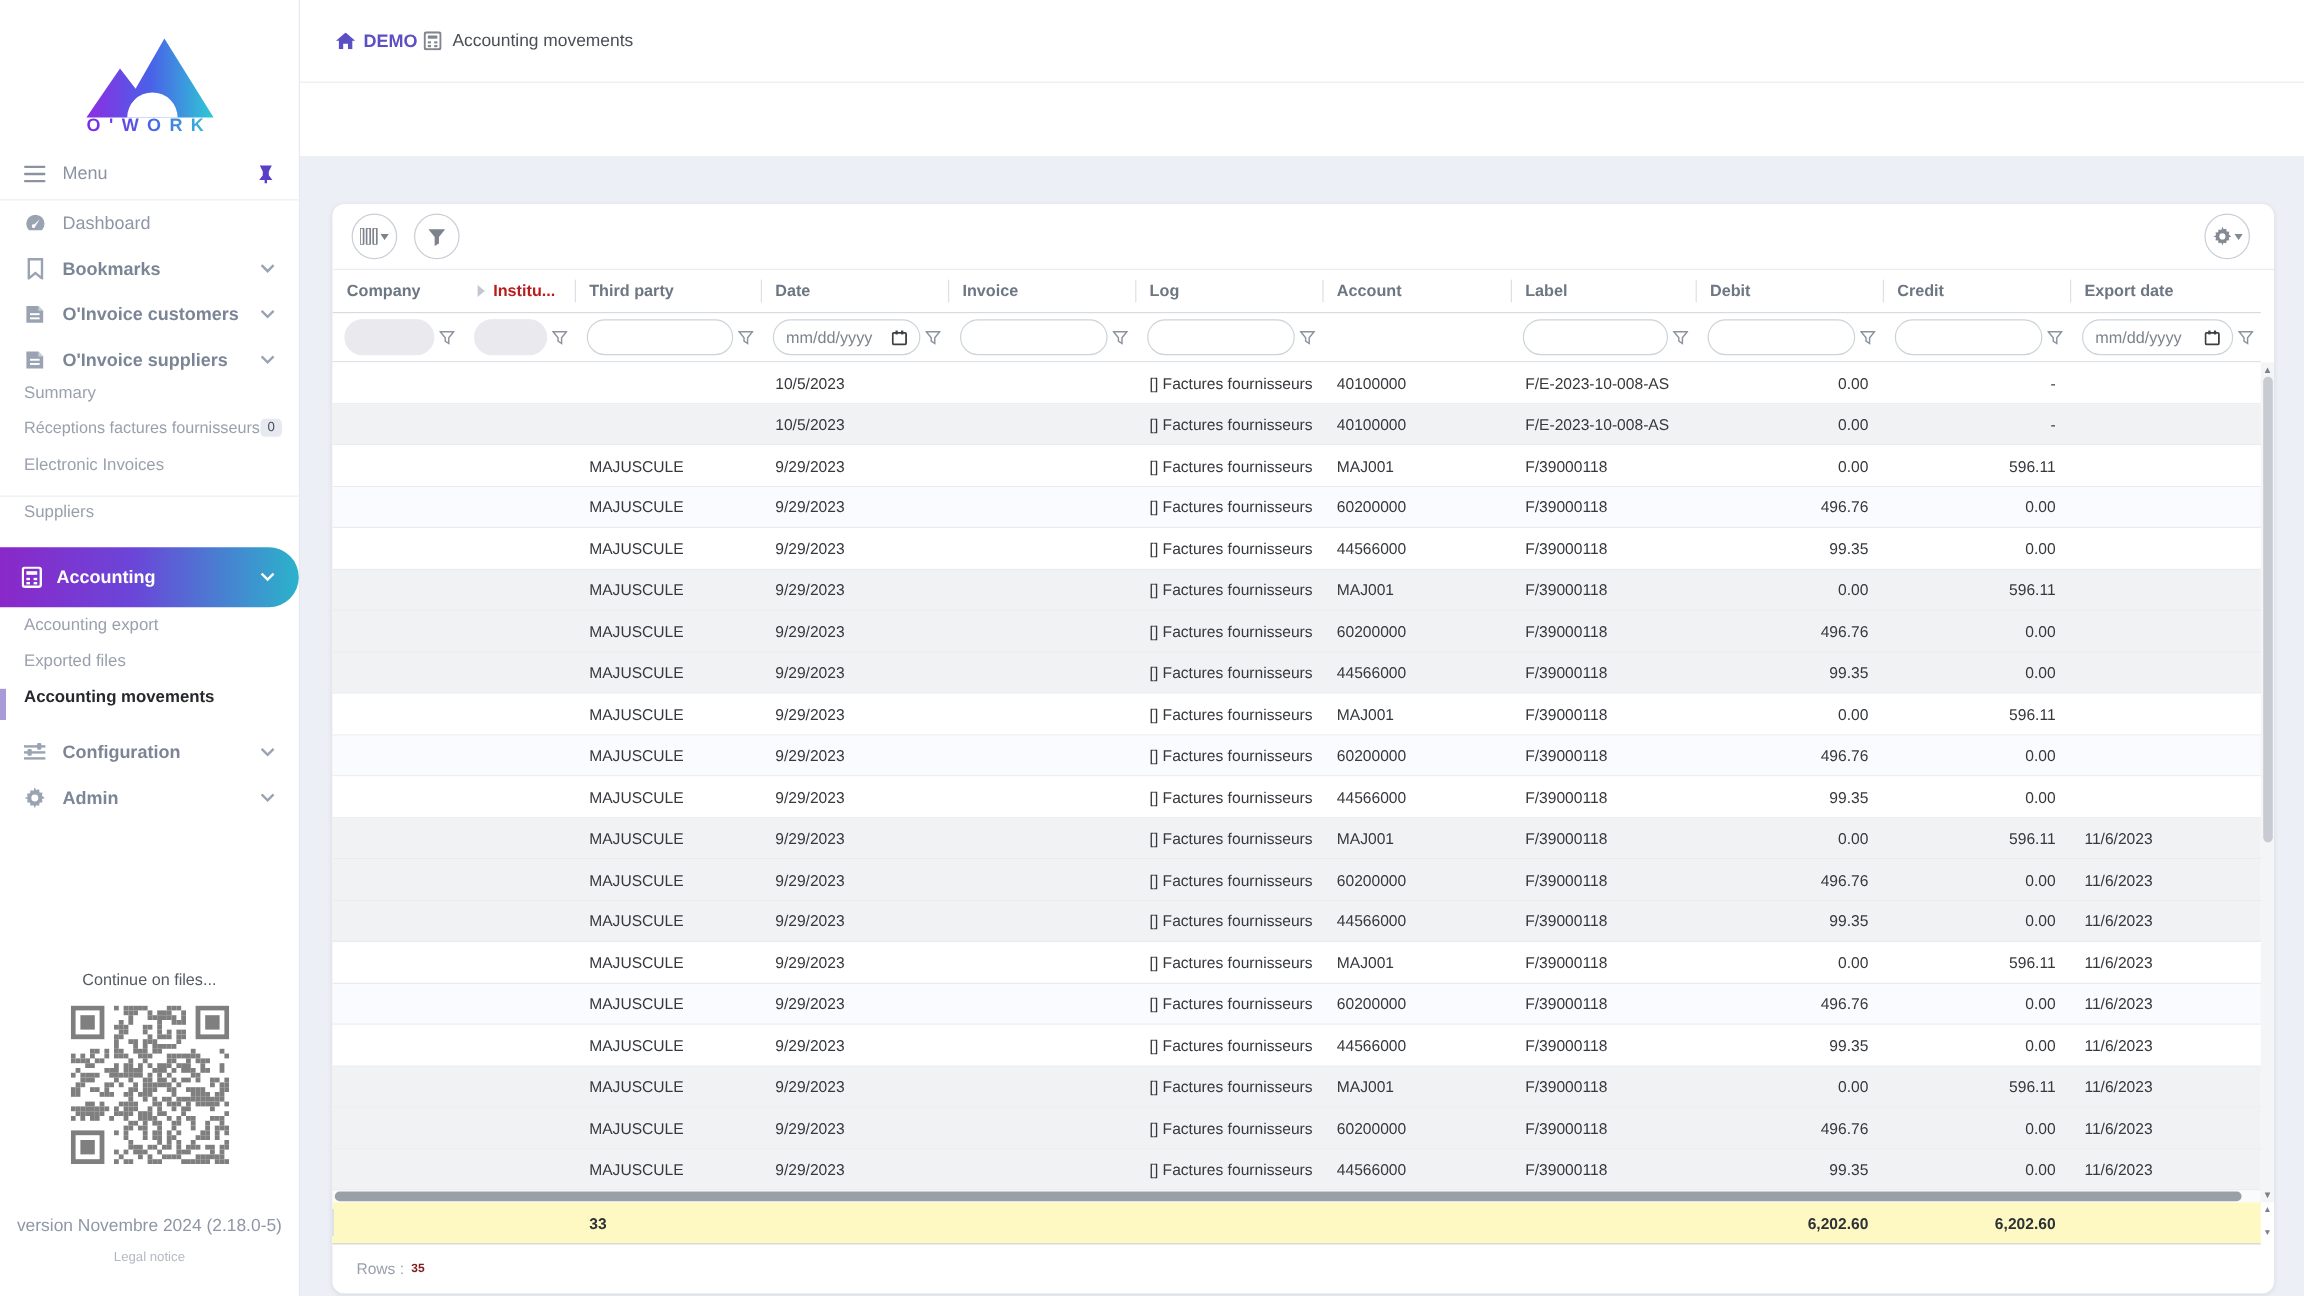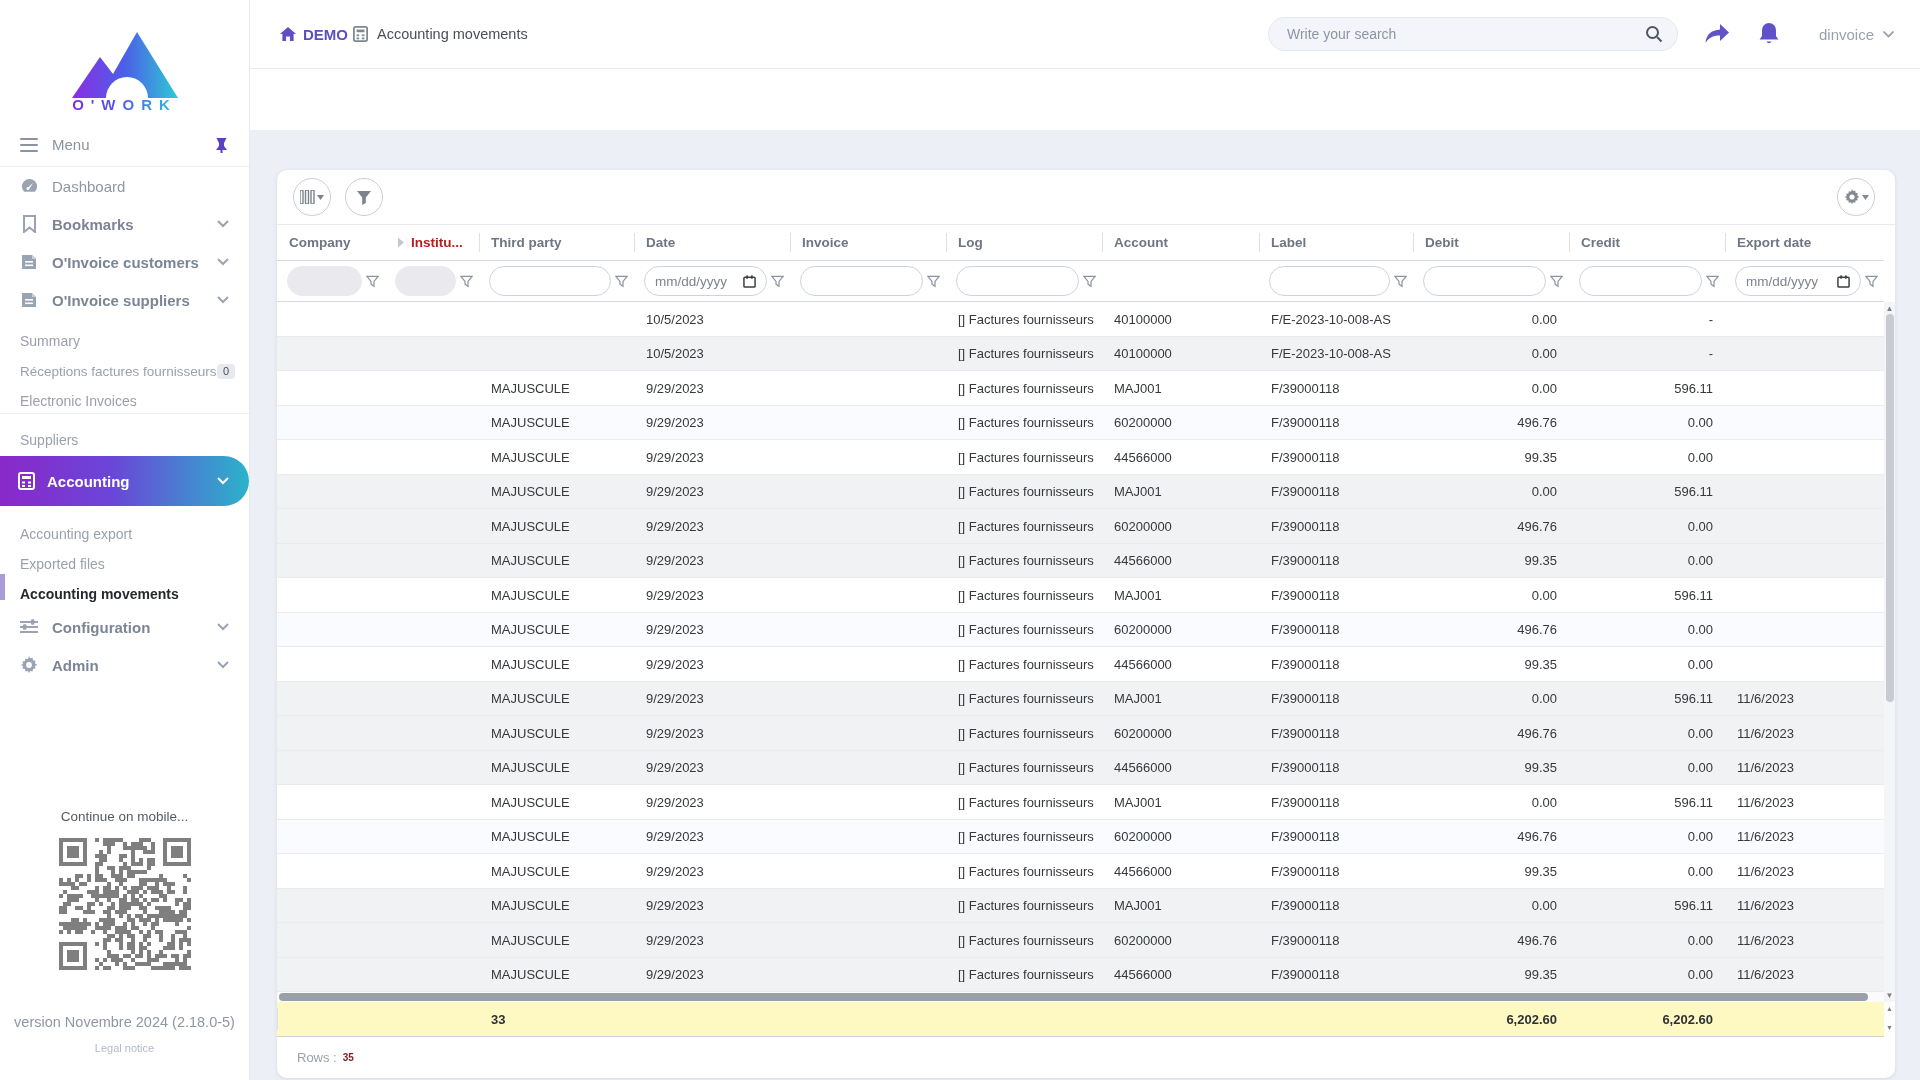--- a/index.html
+++ b/index.html
@@ -16,21 +16,21 @@
     -webkit-background-clip:text; background-clip:text; color:transparent; }
   .menu-row { height:44px; display:flex; align-items:center; padding:0 20px; margin-top:6px;
     border-bottom:1px solid #eceef2; color:#8b93a1; }
   .menu-row .label { margin-left:14px; font-size:15px; flex:1; }
   .nav { flex:0 0 auto; }
   .nav-item { height:38px; display:flex; align-items:center; padding:0 20px 0 18px;
     color:#8f97a6; cursor:pointer; }
   .nav-item .ico { width:22px; display:flex; justify-content:center; }
   .nav-item .label { margin-left:12px; font-size:15px; flex:1; }
   .nav-item.bold .label { font-weight:bold; color:#7c8596; }
-  .nav-sub { height:30px; display:flex; align-items:flex-end; padding:0 14px 0 20px;
+  .nav-sub { height:30px; display:flex; align-items:flex-start; padding:0 14px 0 20px;
     color:#9aa1ad; font-size:14px; cursor:pointer; }
   .nav-sub .label { flex:1; }
   .badge { background:#e7e9f1; color:#4a4f57; font-size:11px; border-radius:4px;
     padding:2px 6px; line-height:1; }
   .sub-divider { border-top:1px solid #eceef2; margin:4px 0; }
   .nav-active { height:50px; margin:8px 0 6px 0; display:flex; align-items:center;
     padding:0 20px 0 18px; color:#fff; cursor:pointer;
     background:linear-gradient(90deg,#8a28c9 0%, #6a46d8 45%, #2bb3cb 100%);
     border-radius:0 26px 26px 0; }
   .nav-active .label { margin-left:12px; font-size:15px; font-weight:bold; flex:1; }
@@ -278,21 +278,21 @@
             </svg>
         </span>
         <span class="label">Admin</span>
         <svg width="12" height="8" viewBox="0 0 12 8">
             <path d="M1 1l5 5 5-5" fill="none" stroke="#9aa3b2" stroke-width="2"></path>
           </svg>
       </div>
     </nav>
 
     <div class="sidebar-bottom">
-      <div class="mobile-hint">Continue on mobile...</div>
+      <div class="mobile-hint">Continue on files...</div>
       <svg class="qr" id="qr" viewBox="0 0 33 33">
           <rect x="9" y="0" width="1" height="1" fill="#7f7f7f"></rect>
           <rect x="11" y="0" width="1" height="1" fill="#7f7f7f"></rect>
           <rect x="12" y="0" width="1" height="1" fill="#7f7f7f"></rect>
           <rect x="13" y="0" width="1" height="1" fill="#7f7f7f"></rect>
           <rect x="14" y="0" width="1" height="1" fill="#7f7f7f"></rect>
           <rect x="15" y="0" width="1" height="1" fill="#7f7f7f"></rect>
           <rect x="20" y="0" width="1" height="1" fill="#7f7f7f"></rect>
           <rect x="21" y="0" width="1" height="1" fill="#7f7f7f"></rect>
           <rect x="22" y="0" width="1" height="1" fill="#7f7f7f"></rect>
@@ -733,46 +733,20 @@
                 <rect x="1" y="1" width="15" height="16" rx="2" fill="none" stroke="#80868f" stroke-width="2"></rect>
                 <rect x="4" y="4" width="9" height="3" fill="#80868f"></rect>
                 <rect x="4" y="9.5" width="3" height="2" fill="#80868f"></rect>
                 <rect x="10" y="9.5" width="3" height="2" fill="#80868f"></rect>
                 <rect x="4" y="13" width="3" height="2" fill="#80868f"></rect>
                 <rect x="10" y="13" width="3" height="2" fill="#80868f"></rect>
               </svg>
             <span>Accounting movements</span>
           </div>
         </div>
-        <div class="topbar-right">
-          <div class="search-pill">
-            <input type="text" placeholder="Write your search" style="">
-            <svg width="18" height="18" viewBox="0 0 18 18">
-                <circle cx="7.5" cy="7.5" r="5.5" fill="none" stroke="#4b5563" stroke-width="2"></circle>
-                <path d="M12 12l4.5 4.5" stroke="#4b5563" stroke-width="2"></path>
-              </svg>
-          </div>
-          <span class="top-ico">
-            <svg width="27" height="24" viewBox="0 0 27 24">
-                <path d="M16 2l9 8.5L16 19v-5.5C8.5 13.5 4.5 16 1.5 21 2 12.5 7.5 8 16 7.5Z" fill="#6152c9"></path>
-              </svg>
-          </span>
-          <span class="top-ico">
-            <svg width="24" height="26" viewBox="0 0 24 26">
-                <path d="M12 2a7 7 0 0 0-7 7v6l-2.4 3.4h18.8L19 15V9a7 7 0 0 0-7-7z" fill="#6152c9"></path>
-                <path d="M9.6 20.5a2.5 2.5 0 0 0 4.8 0z" fill="#6152c9"></path>
-              </svg>
-          </span>
-          <span class="user-chip">
-            <span>dinvoice</span>
-            <svg width="11" height="7" viewBox="0 0 11 7">
-                <path d="M0.5 0.5l5 5 5-5" fill="none" stroke="#9aa1ad" stroke-width="1.8"></path>
-              </svg>
-          </span>
-        </div>
       </div>
     </header>
 
     <div class="content">
       <div class="card tgrid">
         <div class="card-toolbar">
           <button class="round-btn">
             <svg width="15" height="14" viewBox="0 0 15 14">
                 <rect x="0" y="0" width="3" height="14" rx="1" fill="none" stroke="#7c838c" stroke-width="1.4"></rect>
                 <rect x="5.5" y="0" width="3" height="14" rx="1" fill="none" stroke="#7c838c" stroke-width="1.4"></rect>

